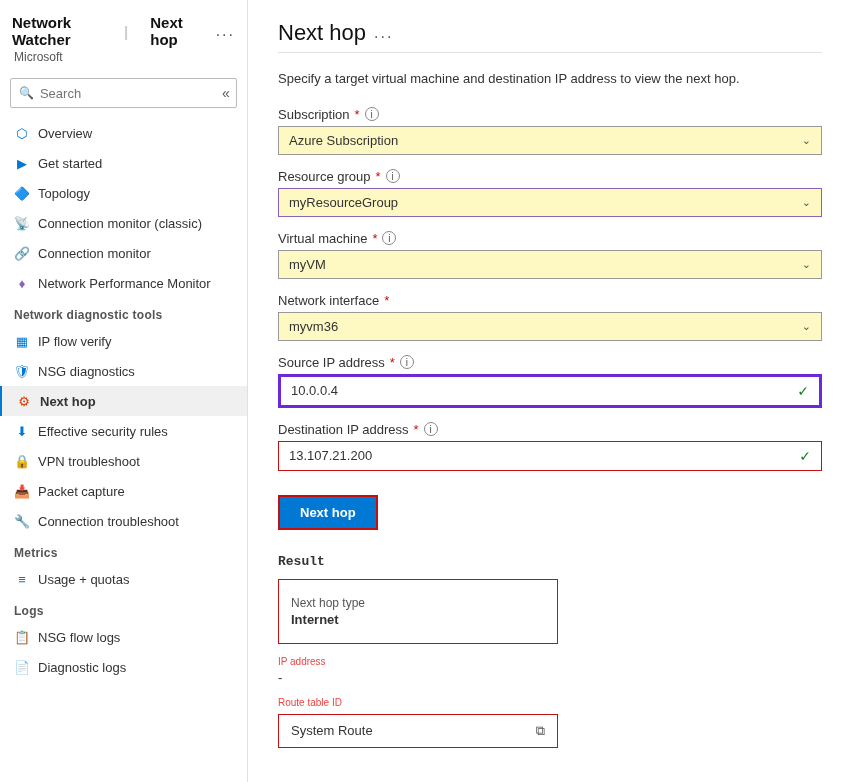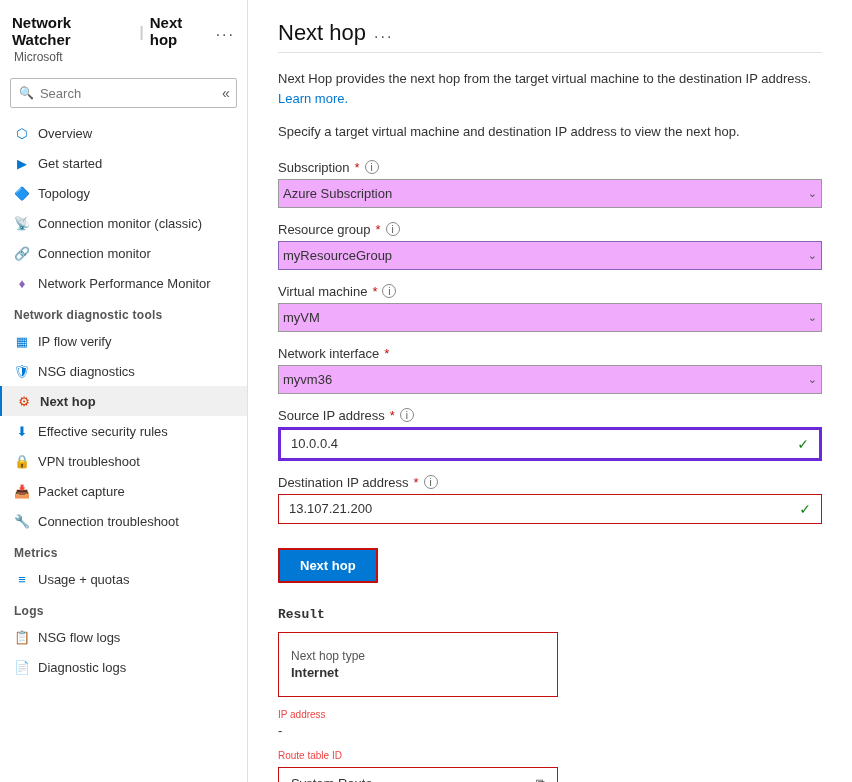--- a/index.html
+++ b/index.html
@@ -20,21 +20,21 @@
     .sidebar-header {
       padding: 14px 12px 6px 12px;
     }
 
     .app-title {
       font-size: 15px;
       font-weight: 600;
       color: #111;
       display: flex;
       align-items: center;
-      gap: 2px;
+      gap: 18px;
     }
 
     .app-subtitle {
       font-size: 12px;
       color: #555;
       margin-top: 2px;
       padding-left: 2px;
     }
 
     .search-box {
@@ -179,24 +179,24 @@
       justify-content: center;
       font-size: 10px;
       color: #555;
       cursor: pointer;
     }
 
     .form-select {
       width: 100%;
       max-width: 560px;
       border: 1px solid #999;
-      padding: 6px 4px;
-      font-size: 13px;
-      color: #333;
-      background: #f0abfc;
+      padding: 6px 10px;
+      font-size: 13px;
+      color: #333;
+      background: #fef9c3;
       display: flex;
       align-items: center;
       justify-content: space-between;
       cursor: pointer;
       position: relative;
     }
 
     .form-select.highlighted {
       border: 1px solid #8764b8;
       gap: 48px;
@@ -423,24 +423,20 @@
   </div>
 </aside>
 
 <main class="main-content">
   <div class="page-header">
     <span class="page-title">Next hop</span>
     <button class="dots-btn">...</button>
   </div>
   <hr class="divider-line">
 
-  <p class="description-text">
-    <span>Next Hop provides the next hop from the target virtual machine to the destination IP address.</span>
-    <a class="learn-more-link" href="#">Learn more.</a>
-  </p>
 
   <p class="specify-text">Specify a target virtual machine and destination IP address to view the next hop.</p>
 
   
   <div class="form-group">
     <div class="form-label">
       <span>Subscription</span>
       <span class="required-star">*</span>
       <span class="info-icon">i</span>
     </div>

